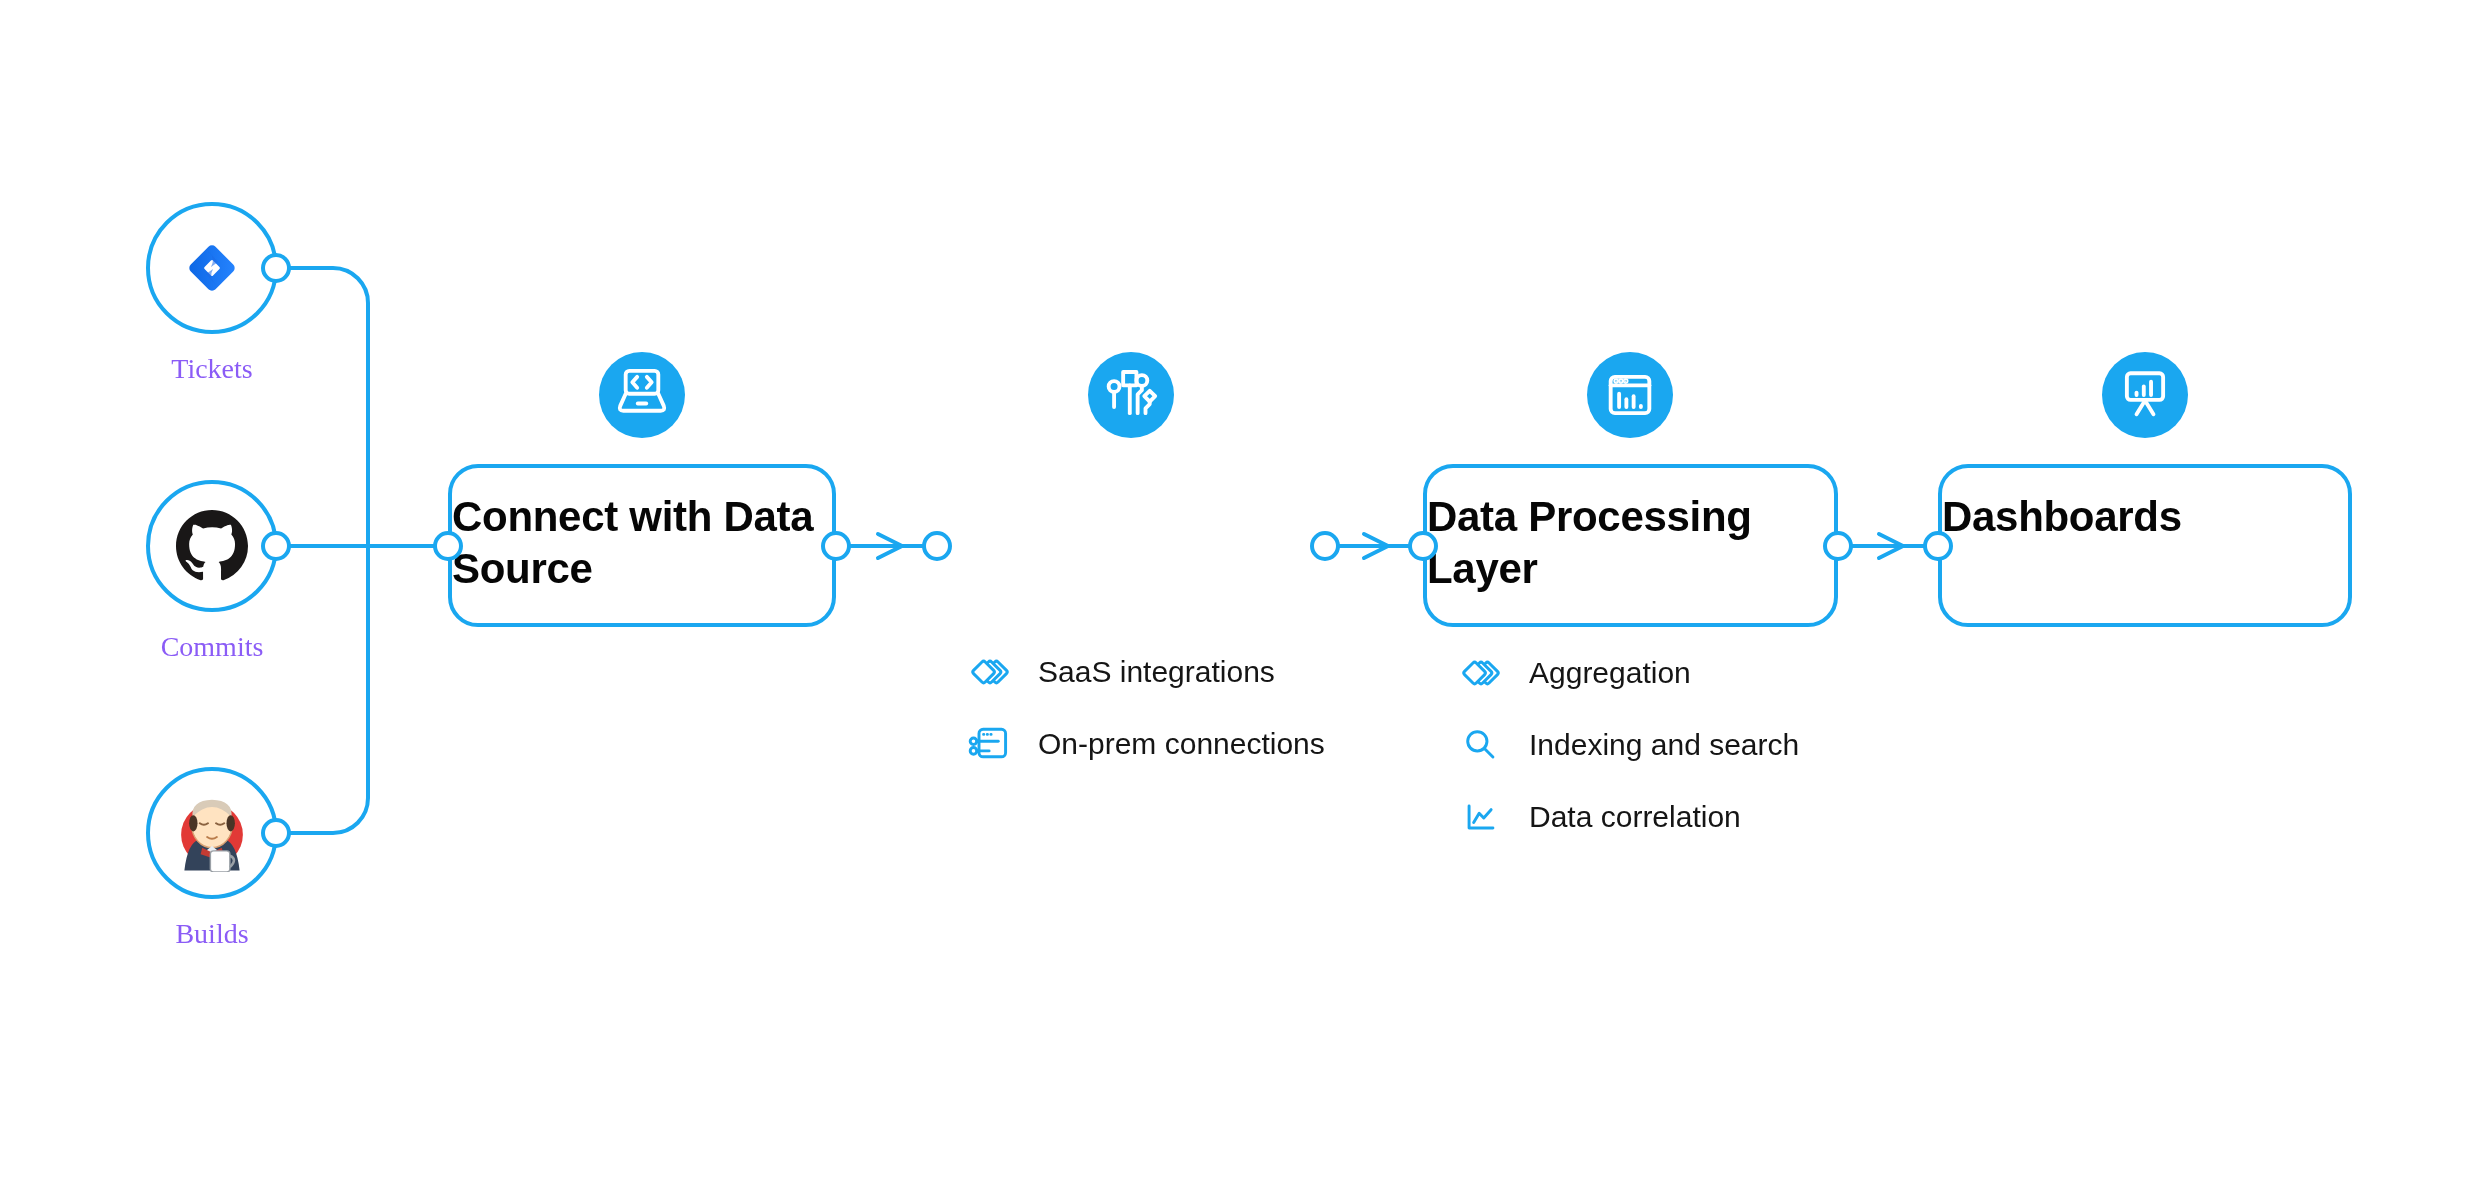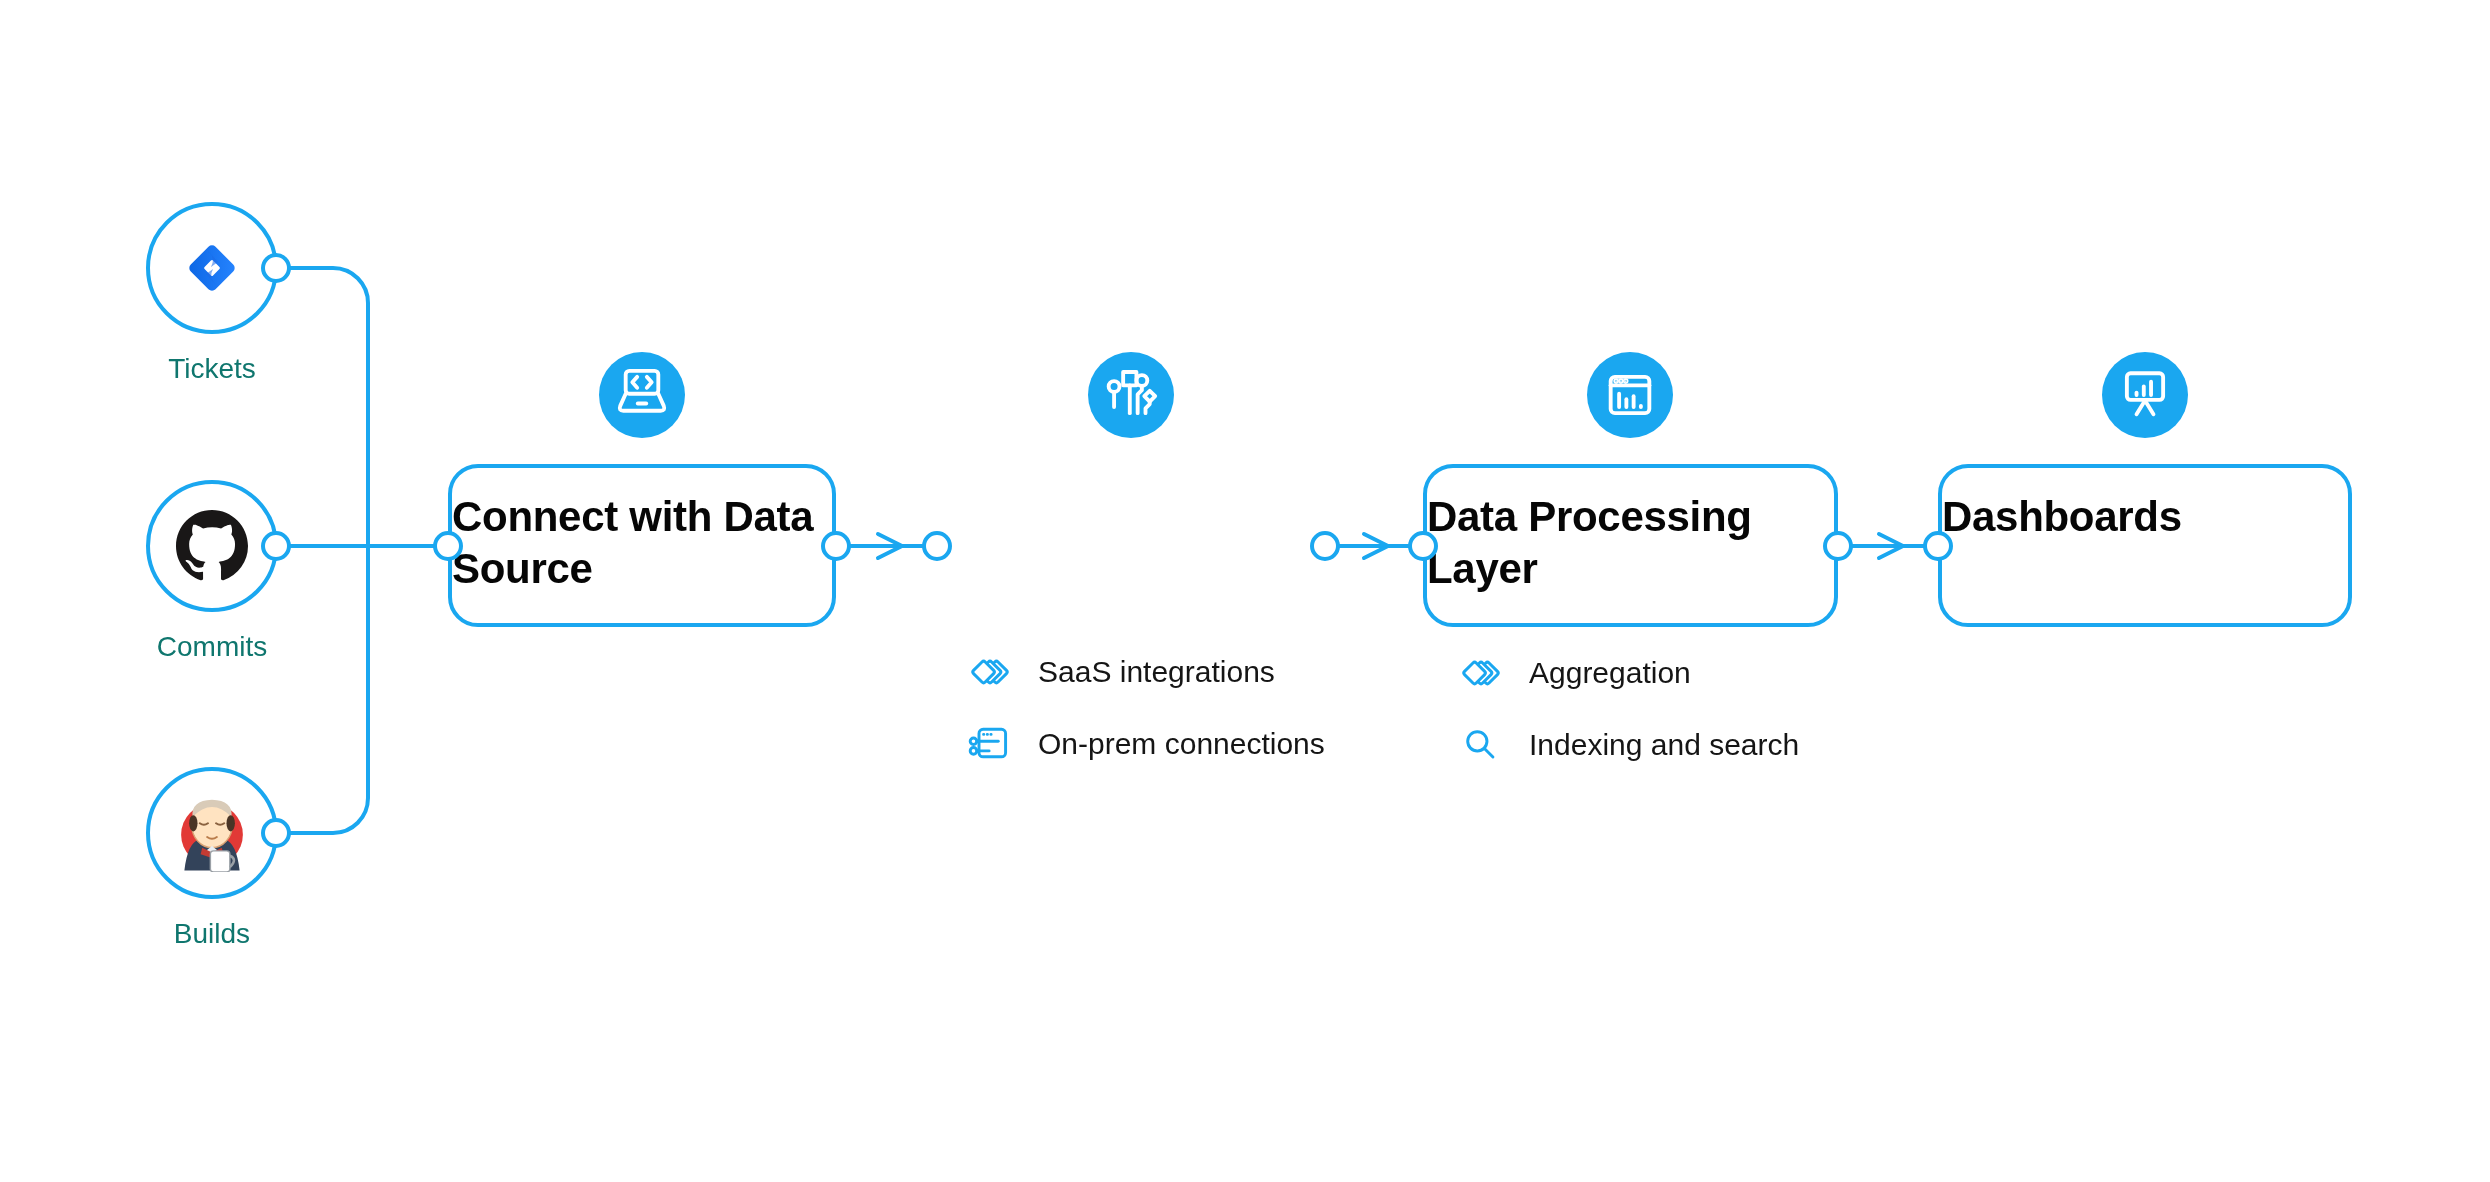--- a/index.html
+++ b/index.html
@@ -10,22 +10,22 @@
   .box{position:absolute;top:464px;height:163px;box-sizing:border-box;
        border:4px solid #1AA7F0;border-radius:30px;background:#fff;z-index:2;
        text-align:left;padding-top:23px;}
   .box .title{font-size:42px;font-weight:700;color:#060606;line-height:52px;letter-spacing:-.3px;}
   
   .bubble{position:absolute;top:352px;width:86px;height:86px;border-radius:50%;
           background:#1AA7F0;z-index:3;display:flex;align-items:center;justify-content:center;}
   
   .src-icon{position:absolute;z-index:5;}
   .src-label{position:absolute;z-index:5;width:320px;text-align:center;
-             font-family:Liberation Sans, sans-serif;
-             font-size:28px;color:#0f766e;}
+             font-family:Liberation Serif, serif;
+             font-size:28px;color:#8b5cf6;}
   
   .flist{position:absolute;z-index:3;display:flex;flex-direction:column;gap:28px;}
   .frow{display:flex;align-items:center;height:44px;}
   .frow .ficon{width:44px;height:44px;flex:0 0 44px;}
   .frow .flabel{margin-left:26px;font-size:30px;color:#151515;}
 </style>
 </head>
 <body>
 
 <div class="canvas">
@@ -196,15 +196,22 @@
       </svg>
       <span class="flabel">Aggregation</span>
     </div>
     <div class="frow">
       <svg class="ficon" viewBox="-24 -24 48 48" fill="none" stroke="#1AA7F0" stroke-width="3.2" stroke-linecap="round">
         <circle cx="-4" cy="-4" r="10.5"></circle>
         <path d="M 4 4 L 13 13"></path>
       </svg>
       <span class="flabel">Indexing and search</span>
     </div>
+    <div class="frow">
+      <svg class="ficon" viewBox="-24 -24 48 48" fill="none" stroke="#1AA7F0" stroke-width="3.2" stroke-linecap="round" stroke-linejoin="round">
+        <path d="M -13 -12 V 12 H 13"></path>
+        <path d="M -8 6 L -2 -4 L 3 1 L 11 -8"></path>
+      </svg>
+      <span class="flabel">Data correlation</span>
+    </div>
   </div>
 
 </div>
 
 </body></html>

